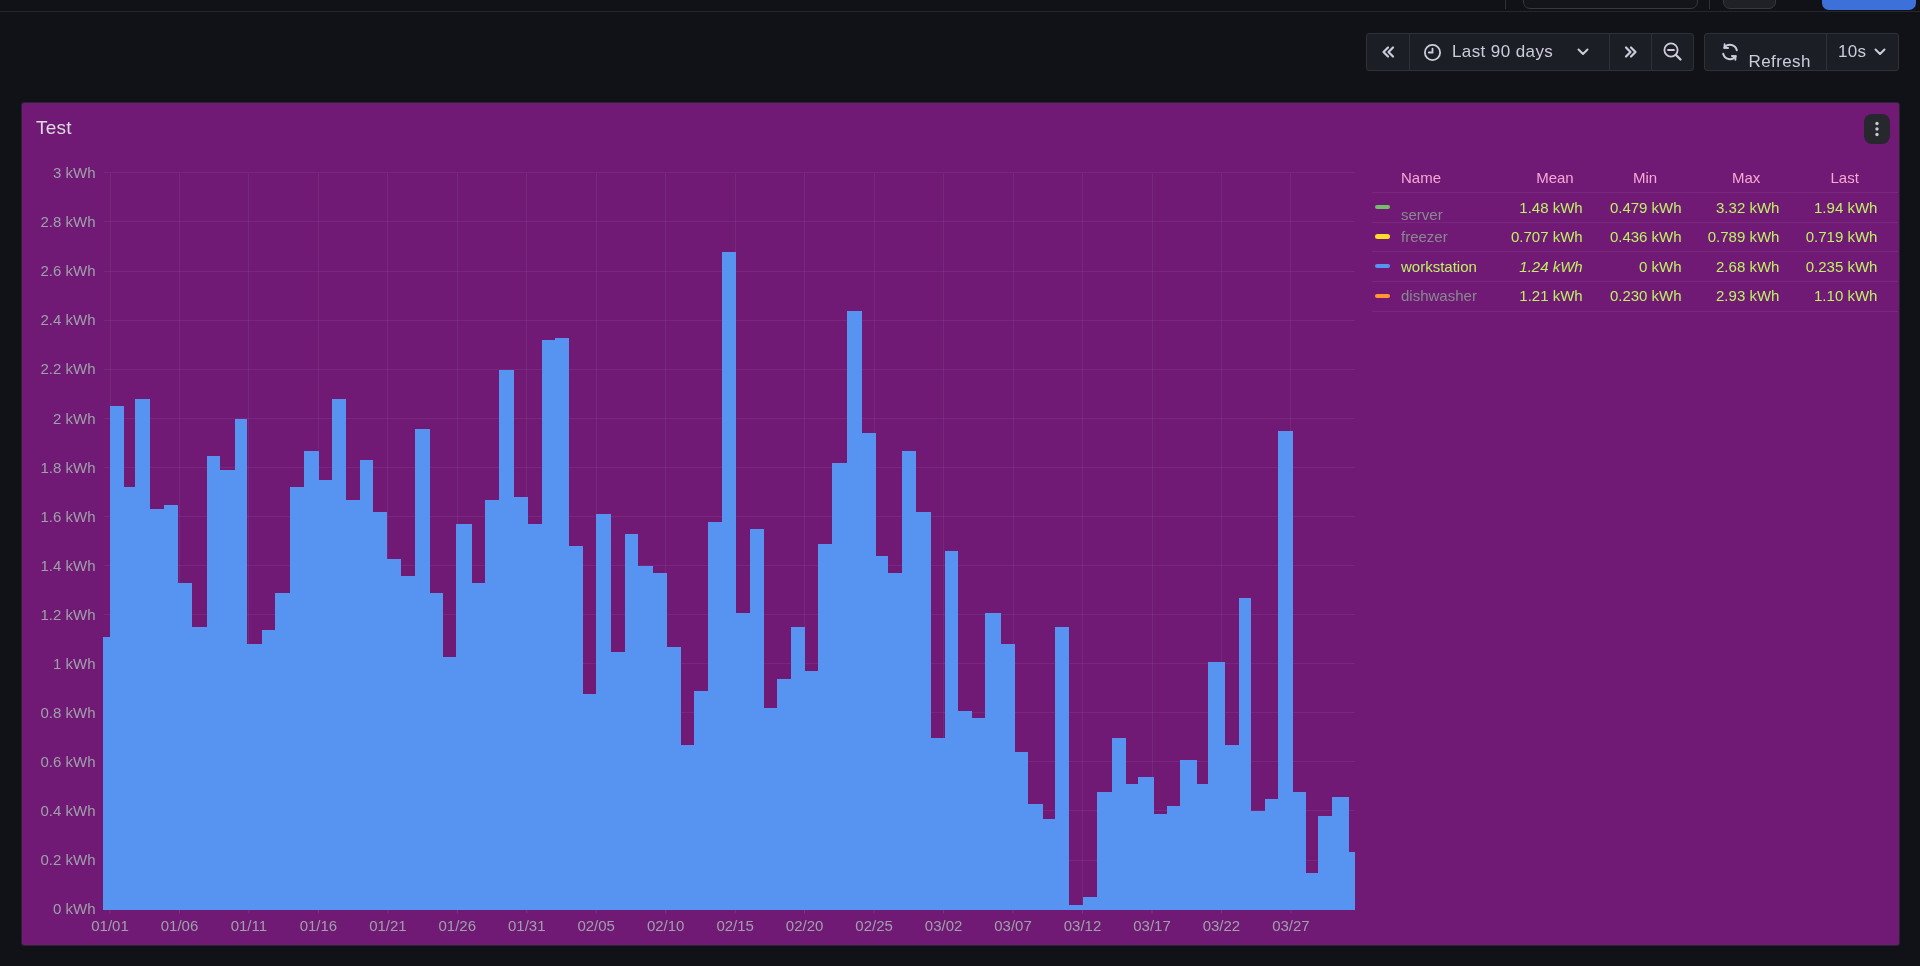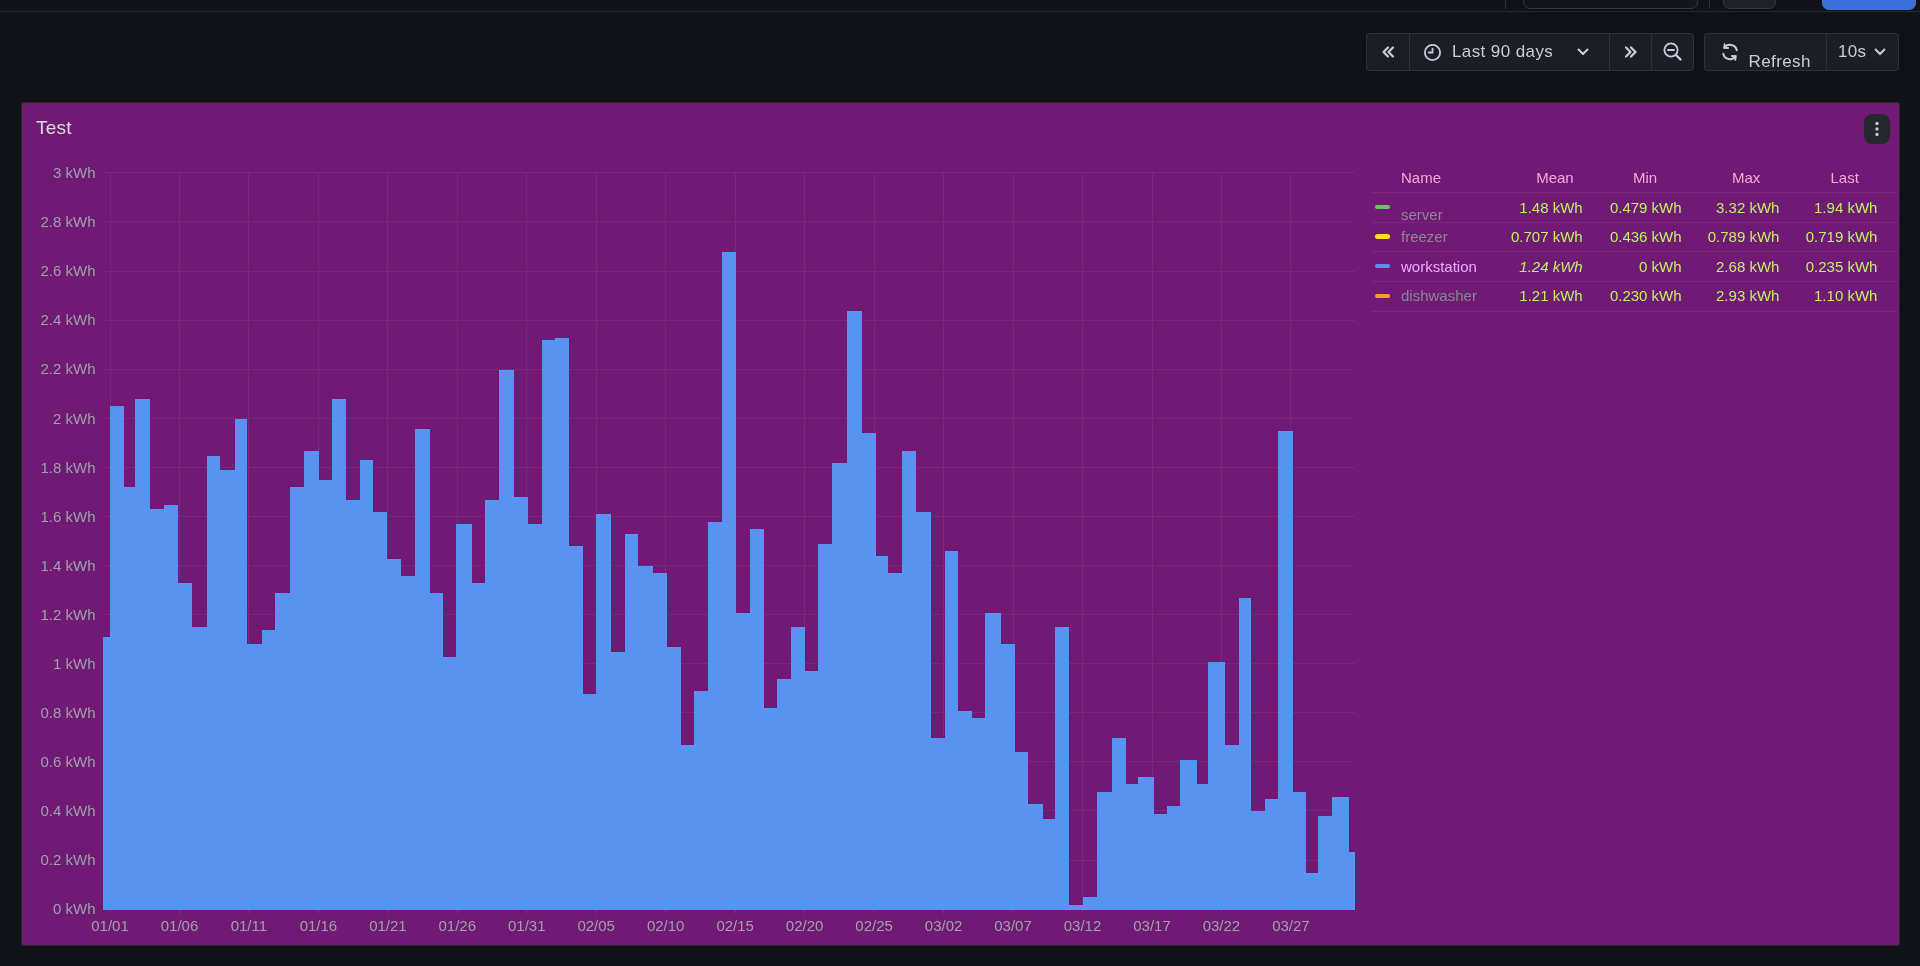--- a/index.html
+++ b/index.html
@@ -29,21 +29,21 @@
   #chart { position:absolute; left:0; top:0; }
   .grid line { stroke:rgba(204,204,220,0.08); stroke-width:1; }
   .ticks line { stroke:rgba(204,204,220,0.15); stroke-width:1; }
   .bars rect { fill:#5794f2; }
   .alab text { fill:#9ea1a9; font-size:15px; font-family:"Liberation Sans",sans-serif; }
   
   .lg { position:absolute; font-size:15px; }
   .lg-h { color:#f9a8d4; font-weight:500; }
   .lg-sep { position:absolute; left:1372px; width:526px; height:1px; background:rgba(204,204,220,0.09); }
   .lg-name { color:#888a91; }
-  .lg-name.on { color:#f0abfc; }
+  .lg-name.on { color:#bef264; }
   .lg-val { color:#bef264; }
   .pill { position:absolute; left:1374.5px; width:15.5px; height:4.5px; border-radius:2.5px; }
 </style>
 </head>
 <body>
 <div id="topbar">
   <div id="tb-div1"></div>
     <div id="tb-input"></div>
     <div id="tb-div2"></div>
   <div id="tb-btn"></div>

